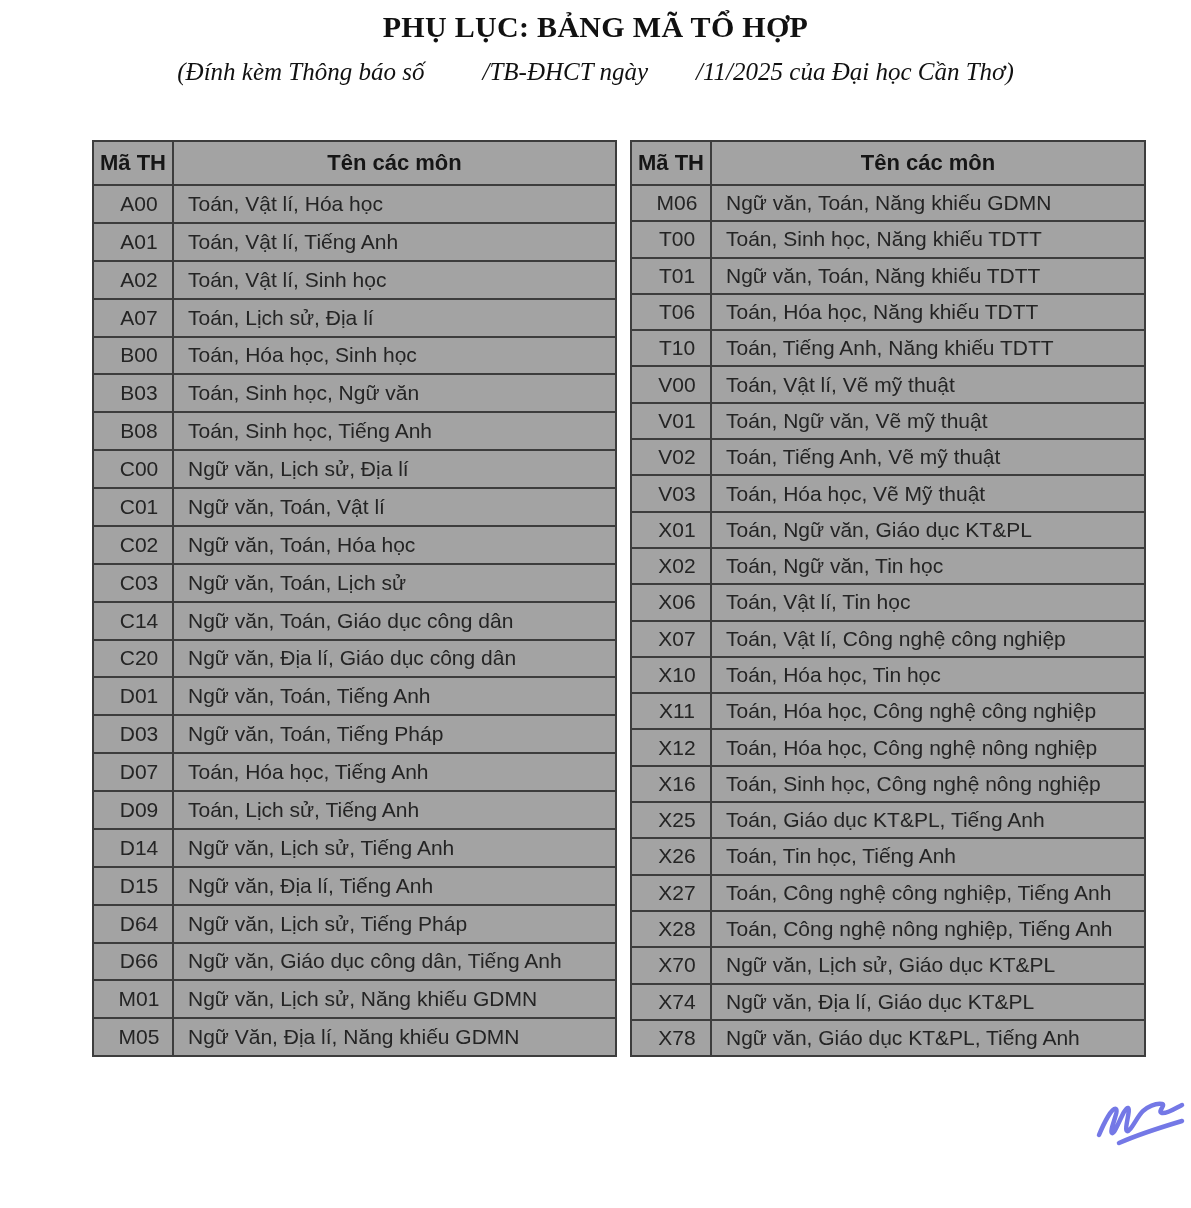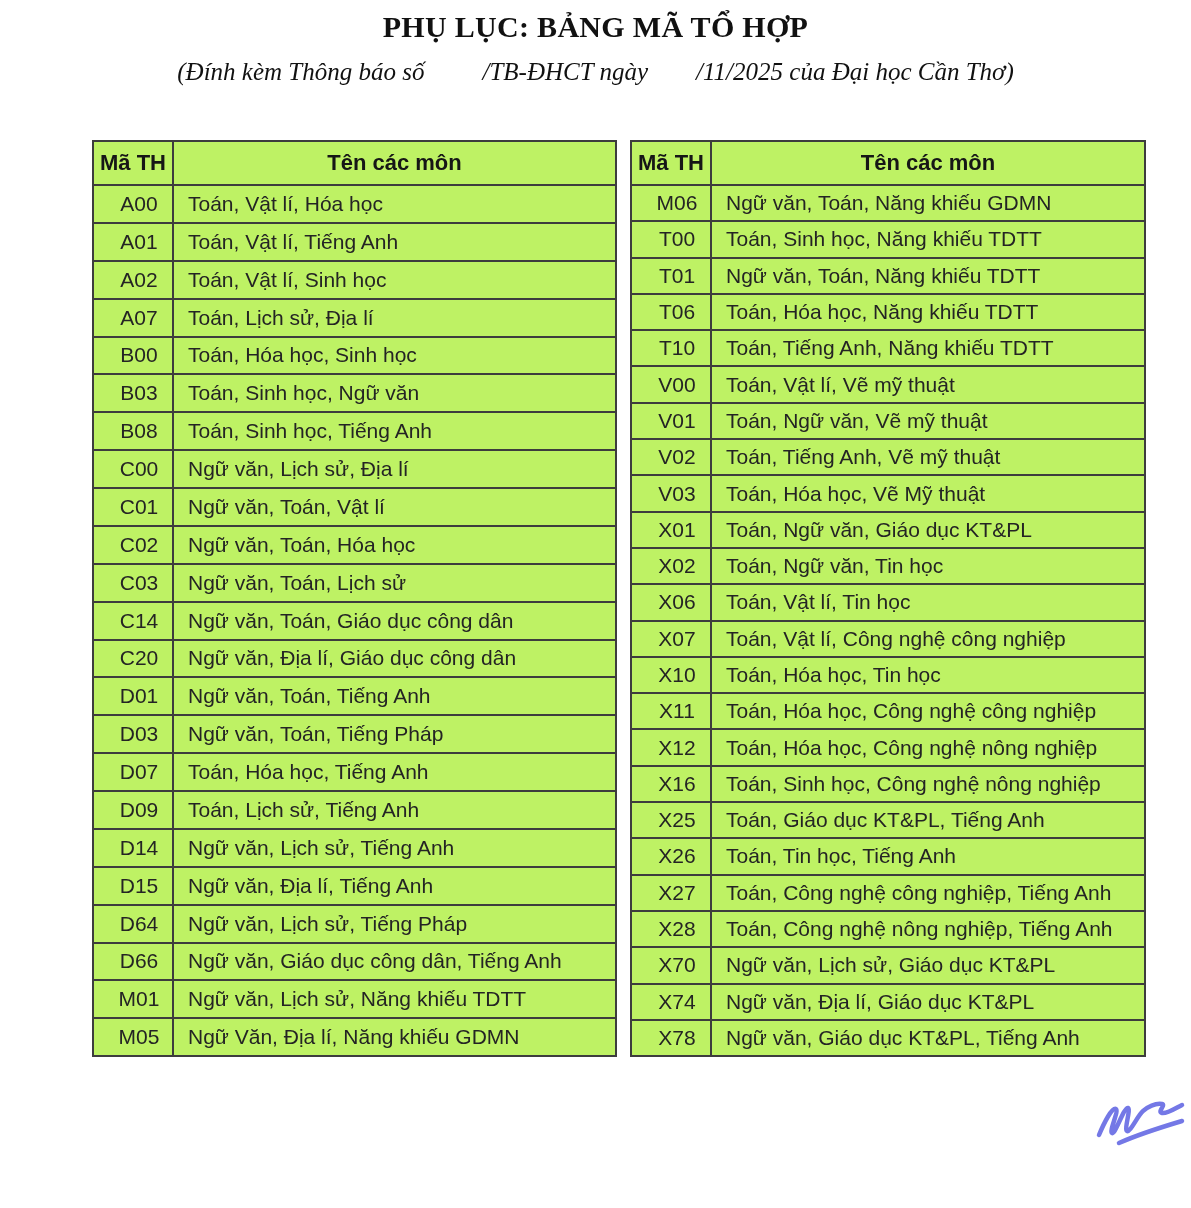--- a/index.html
+++ b/index.html
@@ -34,21 +34,21 @@
   .tables-wrap{
     position:absolute;
     left:92px;
     top:140px;
     width:1054px;
     display:flex;
     justify-content:space-between;
   }
   table.combo-table{
     border-collapse:collapse;
-    background:#bef264;
+    background:#a3a3a3;
   }
   table.combo-table.left{width:525px;}
   table.combo-table.right{width:516px;}
   .combo-table th,.combo-table td{
     border:2px solid #3d3d3d;
     font-size:21px;
     color:#242424;
     padding:0;
   }
   .combo-table th{
@@ -177,21 +177,21 @@
         <tr>
     <td class="code">D64</td>
     <td class="subjects">Ngữ văn, Lịch sử, Tiếng Pháp</td>
   </tr>
         <tr>
     <td class="code">D66</td>
     <td class="subjects">Ngữ văn, Giáo dục công dân, Tiếng Anh</td>
   </tr>
         <tr>
     <td class="code">M01</td>
-    <td class="subjects">Ngữ văn, Lịch sử, Năng khiếu TDTT</td>
+    <td class="subjects">Ngữ văn, Lịch sử, Năng khiếu GDMN</td>
   </tr>
         <tr>
     <td class="code">M05</td>
     <td class="subjects">Ngữ Văn, Địa lí, Năng khiếu GDMN</td>
   </tr>
       </tbody>
   </table>
 
   <table class="combo-table right">
     <colgroup>

